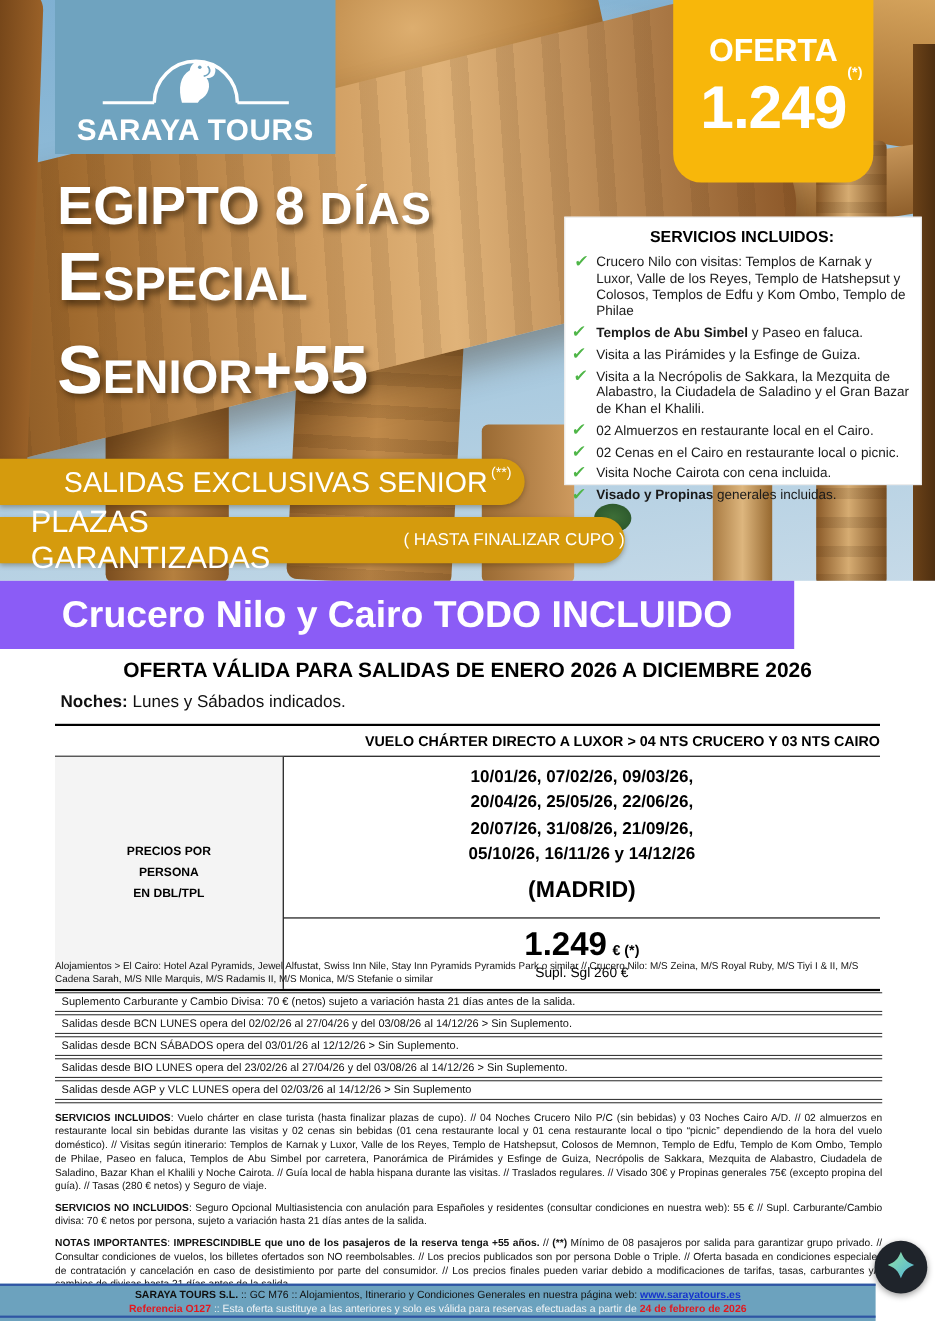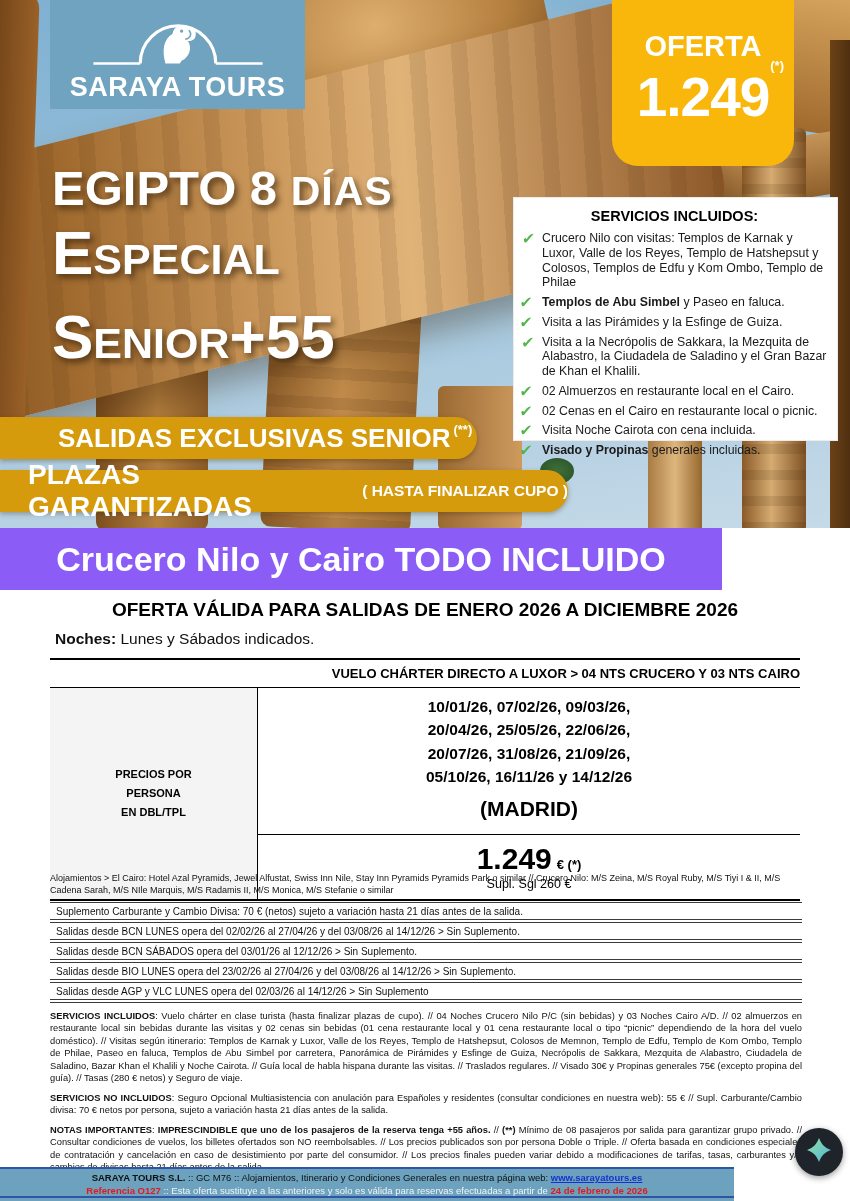--- a/index.html
+++ b/index.html
@@ -37,21 +37,21 @@
   .m2{left:266px;top:300px;width:150px;height:230px;transform:rotate(3deg);border-radius:10px;
         background:linear-gradient(90deg,#8F5F2B,#C08A4A 50%,#9A6A33);}
   .m2:after{content:"";position:absolute;inset:0;border-radius:10px;
         background:repeating-linear-gradient(0deg,rgba(70,40,10,.12) 0 12px,rgba(255,255,255,0) 12px 30px);}
   .m3{left:438px;top:386px;width:84px;height:144px;border-radius:6px;
         background:linear-gradient(90deg,#9A6A33,#CE9A5E);}
   .palm-top{left:540px;top:458px;width:34px;height:26px;border-radius:50%;
         background:radial-gradient(ellipse,#3F7038 0%,#2E5B2E 70%,rgba(46,91,46,0) 100%);}
 
   
-  .logo-box{position:absolute;left:50px;top:0;width:255px;height:109px;background:#6FA3BF;z-index:7;
+  .logo-box{position:absolute;left:50px;top:0;width:255px;height:140px;background:#6FA3BF;z-index:7;
         display:flex;flex-direction:column;align-items:center;justify-content:flex-end;padding-bottom:8px;box-sizing:border-box;}
   .logo-text{color:#fff;font-weight:bold;font-size:27px;letter-spacing:.5px;line-height:1;}
 
   
   .badge{position:absolute;left:612px;top:0;width:182px;height:166px;background:#F8B70A;z-index:7;
         border-radius:0 0 26px 26px;color:#fff;text-align:center;padding-top:30px;box-sizing:border-box;}
   .badge-line{font-size:29px;font-weight:bold;line-height:1.12;}
   .badge-price-wrap{position:relative;margin-top:8px;}
   .badge-price{font-size:55px;font-weight:bold;line-height:1;letter-spacing:-1px;}
   .badge-note{position:absolute;top:-12px;right:10px;font-size:13px;font-weight:bold;}
@@ -67,21 +67,21 @@
   
   .services{position:absolute;left:513px;top:197px;width:325px;height:244px;background:#fff;z-index:6;
         box-sizing:border-box;padding:8px 8px 4px 6px;border:1px solid #ECECEC;}
   .services-heading{text-align:center;font-size:14.5px;font-weight:bold;color:#000;margin:2px 0 7px;}
   .svc-item{display:flex;gap:5px;font-size:12.3px;line-height:1.2;color:#1A1A1A;margin-bottom:5px;}
   .svc-check{flex:0 0 17px;color:#4FB648;font-weight:bold;font-size:14.5px;line-height:1;
         transform:skewX(-12deg) rotate(-6deg);}
   .svc-item .b{font-weight:bold;}
 
   
-  .banner{position:absolute;left:0;background:#D59B0D;color:#fff;font-weight:bold;z-index:6;
+  .banner{position:absolute;left:0;background:#D59B0D;color:#fff;font-weight:normal;z-index:6;
         display:flex;align-items:center;box-sizing:border-box;box-shadow:0 2px 5px rgba(60,40,0,.35);}
   .banner1{top:417px;height:42px;width:477px;border-radius:0 21px 21px 0;padding-left:58px;font-size:26px;}
   .banner1 .sup{font-size:13px;vertical-align:top;position:relative;top:-9px;margin-left:3px;}
   .banner2{top:470px;height:42px;width:568px;border-radius:0 21px 21px 0;padding-left:28px;font-size:28px;}
   .banner2 .small{font-size:15.5px;margin-left:10px;white-space:nowrap;}
 
   
   .red-banner{position:absolute;left:0;top:528px;width:722px;height:62px;background:#8b5cf6;z-index:6;
         display:flex;align-items:center;justify-content:center;color:#fff;font-weight:bold;font-size:34px;}
 
@@ -115,21 +115,21 @@
         font-size:10px;color:#111;margin-bottom:2px;background:#fff;}
   .supp-row .b{font-weight:normal;}
   .supp:after{content:"";display:block;border-top:1px solid #3A3A3A;margin-top:1px;}
 
   .legal{position:absolute;left:50px;top:1010px;width:752px;font-size:9.3px;line-height:1.34;
         text-align:justify;color:#111;}
   .legal p{margin:0 0 7px;}
   .legal .b{font-weight:bold;}
 
   
-  .footer{position:absolute;left:0;top:1167px;width:734px;height:34px;background:#6CA2BE;z-index:6;
+  .footer{position:absolute;left:0;top:1167px;width:796px;height:34px;background:#6CA2BE;z-index:6;
         border-top:2px solid #2F55A4;box-sizing:border-box;text-align:center;font-size:9.5px;padding-top:3px;}
   .footer:after{content:"";position:absolute;left:0;right:0;bottom:3px;border-top:2px solid #2F55A4;}
   .f-line{line-height:1.35;}
   .f-dark{color:#101010;}
   .f-bold{font-weight:bold;}
   .f-link{color:#1533CC;font-weight:bold;text-decoration:underline;cursor:pointer;}
   .f-light{color:#F2F4F6;}
   .f-red{color:#E3181E;font-weight:bold;}
 
   

